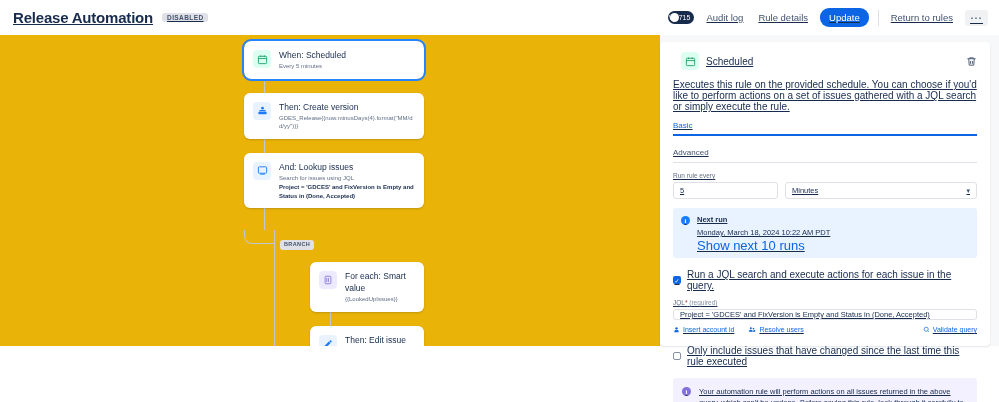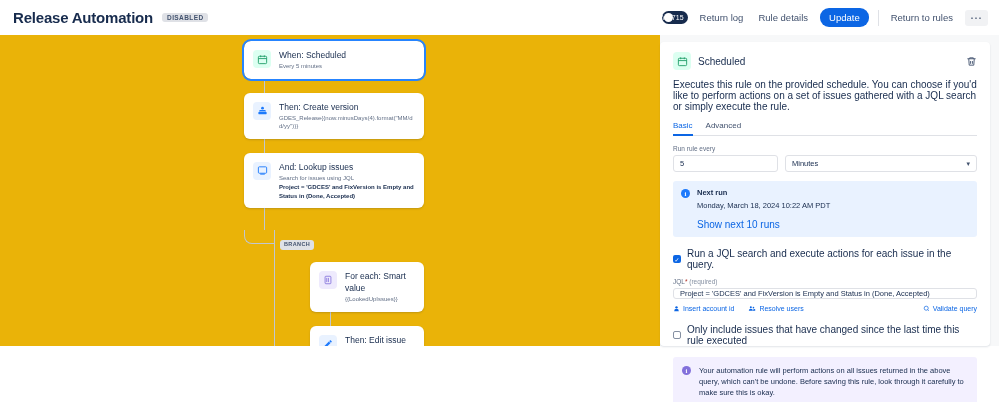--- a/index.html
+++ b/index.html
@@ -3,21 +3,21 @@
 <meta charset="utf-8">
 <style>
   * { box-sizing: border-box; margin: 0; padding: 0; }
   html, body {
     width: 999px; height: 402px;
     font-family: "Liberation Sans", sans-serif;
     background: #ffffff;
     overflow: hidden;
     color: #172b4d;
   }
-  .app { position: relative; width: 999px; height: 346px; display: flex; flex-direction: column; }
+  .app { position: relative; width: 999px; height: 346px; display: flex; flex-direction: column; text-decoration: underline; }
 
   
   .topbar {
     height: 35px; flex: 0 0 35px;
     display: flex; align-items: center;
     padding: 0 11px 0 13px;
     background: #fff;
   }
   .title {
     font-size: 15px; font-weight: 700; letter-spacing: -.2px;
@@ -112,26 +112,26 @@
     font-size: 8.5px; padding: 5px 9px; cursor: pointer; font-weight: 400;
   }
   .addbtn .plus { font-size: 11px; line-height: 10px; font-weight: 700; }
 
   
   .pcard {
     background: #fff; border-radius: 4px; height: 100%;
     box-shadow: 0 1px 2px rgba(9,30,66,.12);
     padding: 10px 13px 0 13px; display: flex; flex-direction: column;
   }
-  .phead { display: flex; align-items: center; gap: 7px; }
+  .phead { display: flex; align-items: center; gap: 7px; margin-left: 8px; }
   .phead .icon { margin-top: 0; }
   .phead-title { font-size: 10px; color: #172b4d; }
   .trash { margin-left: auto; cursor: pointer; color: #42526e; }
   .pdesc { font-size: 10px; color: #172b4d; line-height: 11px; margin-top: 9px; }
-  .tabs { display: flex; gap: 13px; margin-top: 9px; border-bottom: 1px solid #dfe1e6; }
+  .tabs { display: flex; gap: 13px; margin-top: 9px; border-bottom: 1px solid #dfe1e6; flex-direction: column; }
   .tab { font-size: 8px; padding: 0 0 5px; cursor: pointer; color: #42526e; position: relative; }
   .tab.active { color: #0c66e4; font-weight: 500; }
   .tab.active::after {
     content: ""; position: absolute; left: 0; right: 0; bottom: -1px; height: 2px; background: #0c66e4;
   }
   .flabel { font-size: 6.5px; color: #626f86; margin: 9px 0 3px; }
   .frow { display: flex; gap: 7px; }
   .inp {
     background: #fff; border: 1px solid #dfe1e6; border-radius: 3px;
     height: 17px; font-size: 7.5px; color: #172b4d;
@@ -147,21 +147,21 @@
     padding: 7px 8px; display: flex; gap: 7px;
   }
   .iicon {
     flex: 0 0 9px; width: 9px; height: 9px; border-radius: 50%;
     background: #1d7afc; color: #fff; font-size: 6.5px; font-weight: 700;
     display: flex; align-items: center; justify-content: center; margin-top: 1px;
     font-family: "Liberation Serif", serif;
   }
   .ib-t { font-size: 7.5px; font-weight: 700; color: #172b4d; line-height: 10px; }
   .ib-s { font-size: 7.5px; color: #172b4d; line-height: 11px; margin-top: 2px; }
-  .ib-l { font-size: 10px; color: #0c66e4; line-height: 11px; margin-top: 8px; cursor: pointer; }
+  .ib-l { font-size: 13px; color: #0c66e4; line-height: 11px; margin-top: 2px; cursor: pointer; }
   .ckrow { display: flex; align-items: center; gap: 6px; margin-top: 11px; }
   .ck {
     width: 8px; height: 8px; border-radius: 2px; background: #0c66e4;
     color: #fff; font-size: 6px; display: flex; align-items: center; justify-content: center;
     cursor: pointer; flex: 0 0 8px;
   }
   .ck.empty { background: #fff; border: 1px solid #8590a2; }
   .cktext { font-size: 10px; color: #172b4d; }
   .jqllab { font-size: 6.5px; color: #626f86; margin: 8px 0 3px; }
   .jqllab .req { color: #ae2e24; }
@@ -202,21 +202,21 @@
 <div class="app">
 
   <div class="topbar">
     <div class="title">Release Automation</div>
     <div class="badge-disabled">DISABLED</div>
 
     <div class="topbar-right">
       <div class="toggle">
           <span class="x">\u2715</span>
         </div>
-      <div class="tlink">Return log</div>
+      <div class="tlink">Audit log</div>
       <div class="tlink">Rule details</div>
       <div class="btn-update">Update</div>
       <div class="vdiv"></div>
       <div class="tlink">Return to rules</div>
       <div class="more">⋯</div>
     </div>
   </div>
 
   <div class="body">
 

